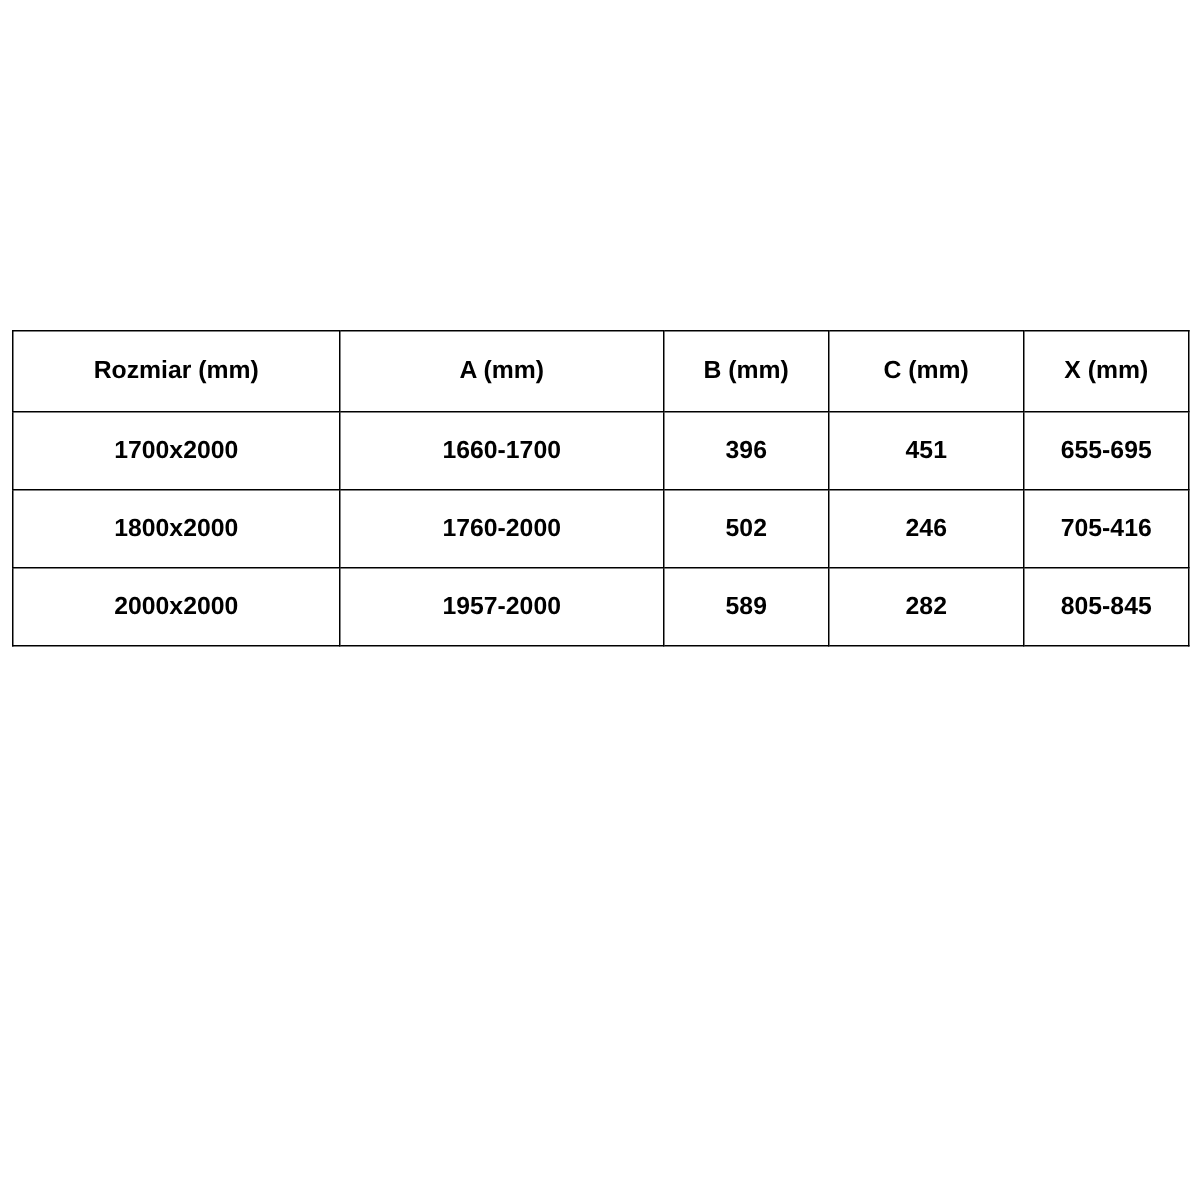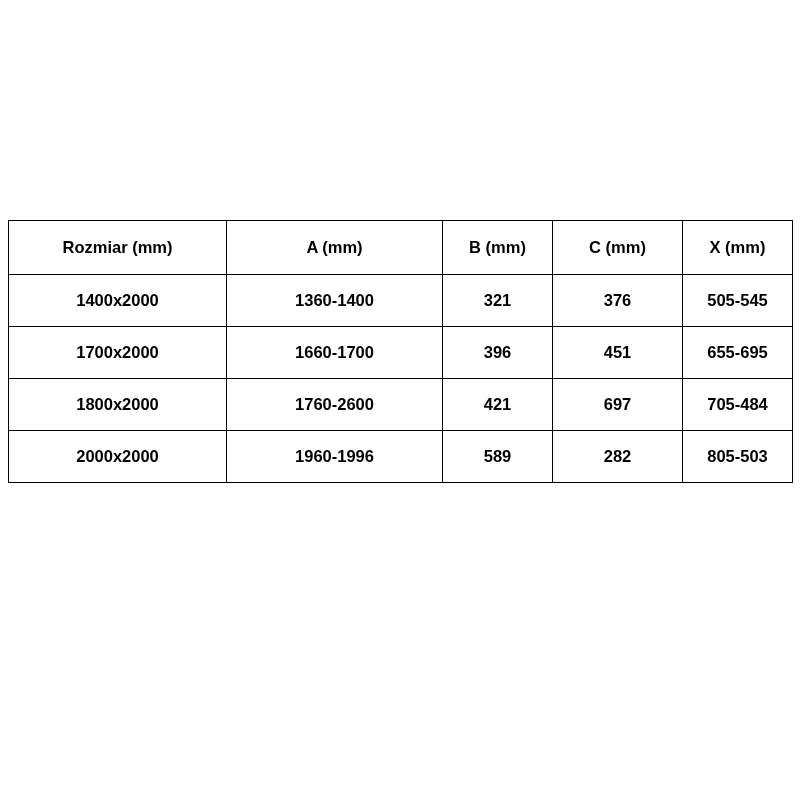--- a/index.html
+++ b/index.html
@@ -73,43 +73,36 @@
         <tr>
           <th>Rozmiar (mm)</th>
           <th>A (mm)</th>
           <th>B (mm)</th>
           <th>C (mm)</th>
           <th>X (mm)</th>
         </tr>
       </thead>
       <tbody>
         <tr>
-          <td>1400x2000</td>
-          <td>1360-1400</td>
-          <td>321</td>
-          <td>376</td>
-          <td>505-545</td>
-        </tr>
-        <tr>
           <td>1700x2000</td>
           <td>1660-1700</td>
           <td>396</td>
           <td>451</td>
           <td>655-695</td>
         </tr>
         <tr>
           <td>1800x2000</td>
-          <td>1760-2600</td>
-          <td>421</td>
-          <td>697</td>
-          <td>705-484</td>
+          <td>1760-2000</td>
+          <td>502</td>
+          <td>246</td>
+          <td>705-416</td>
         </tr>
         <tr>
           <td>2000x2000</td>
-          <td>1960-1996</td>
+          <td>1957-2000</td>
           <td>589</td>
           <td>282</td>
-          <td>805-503</td>
+          <td>805-845</td>
         </tr>
       </tbody>
     </table>
   </div>
 </div>
 
 </body></html>

